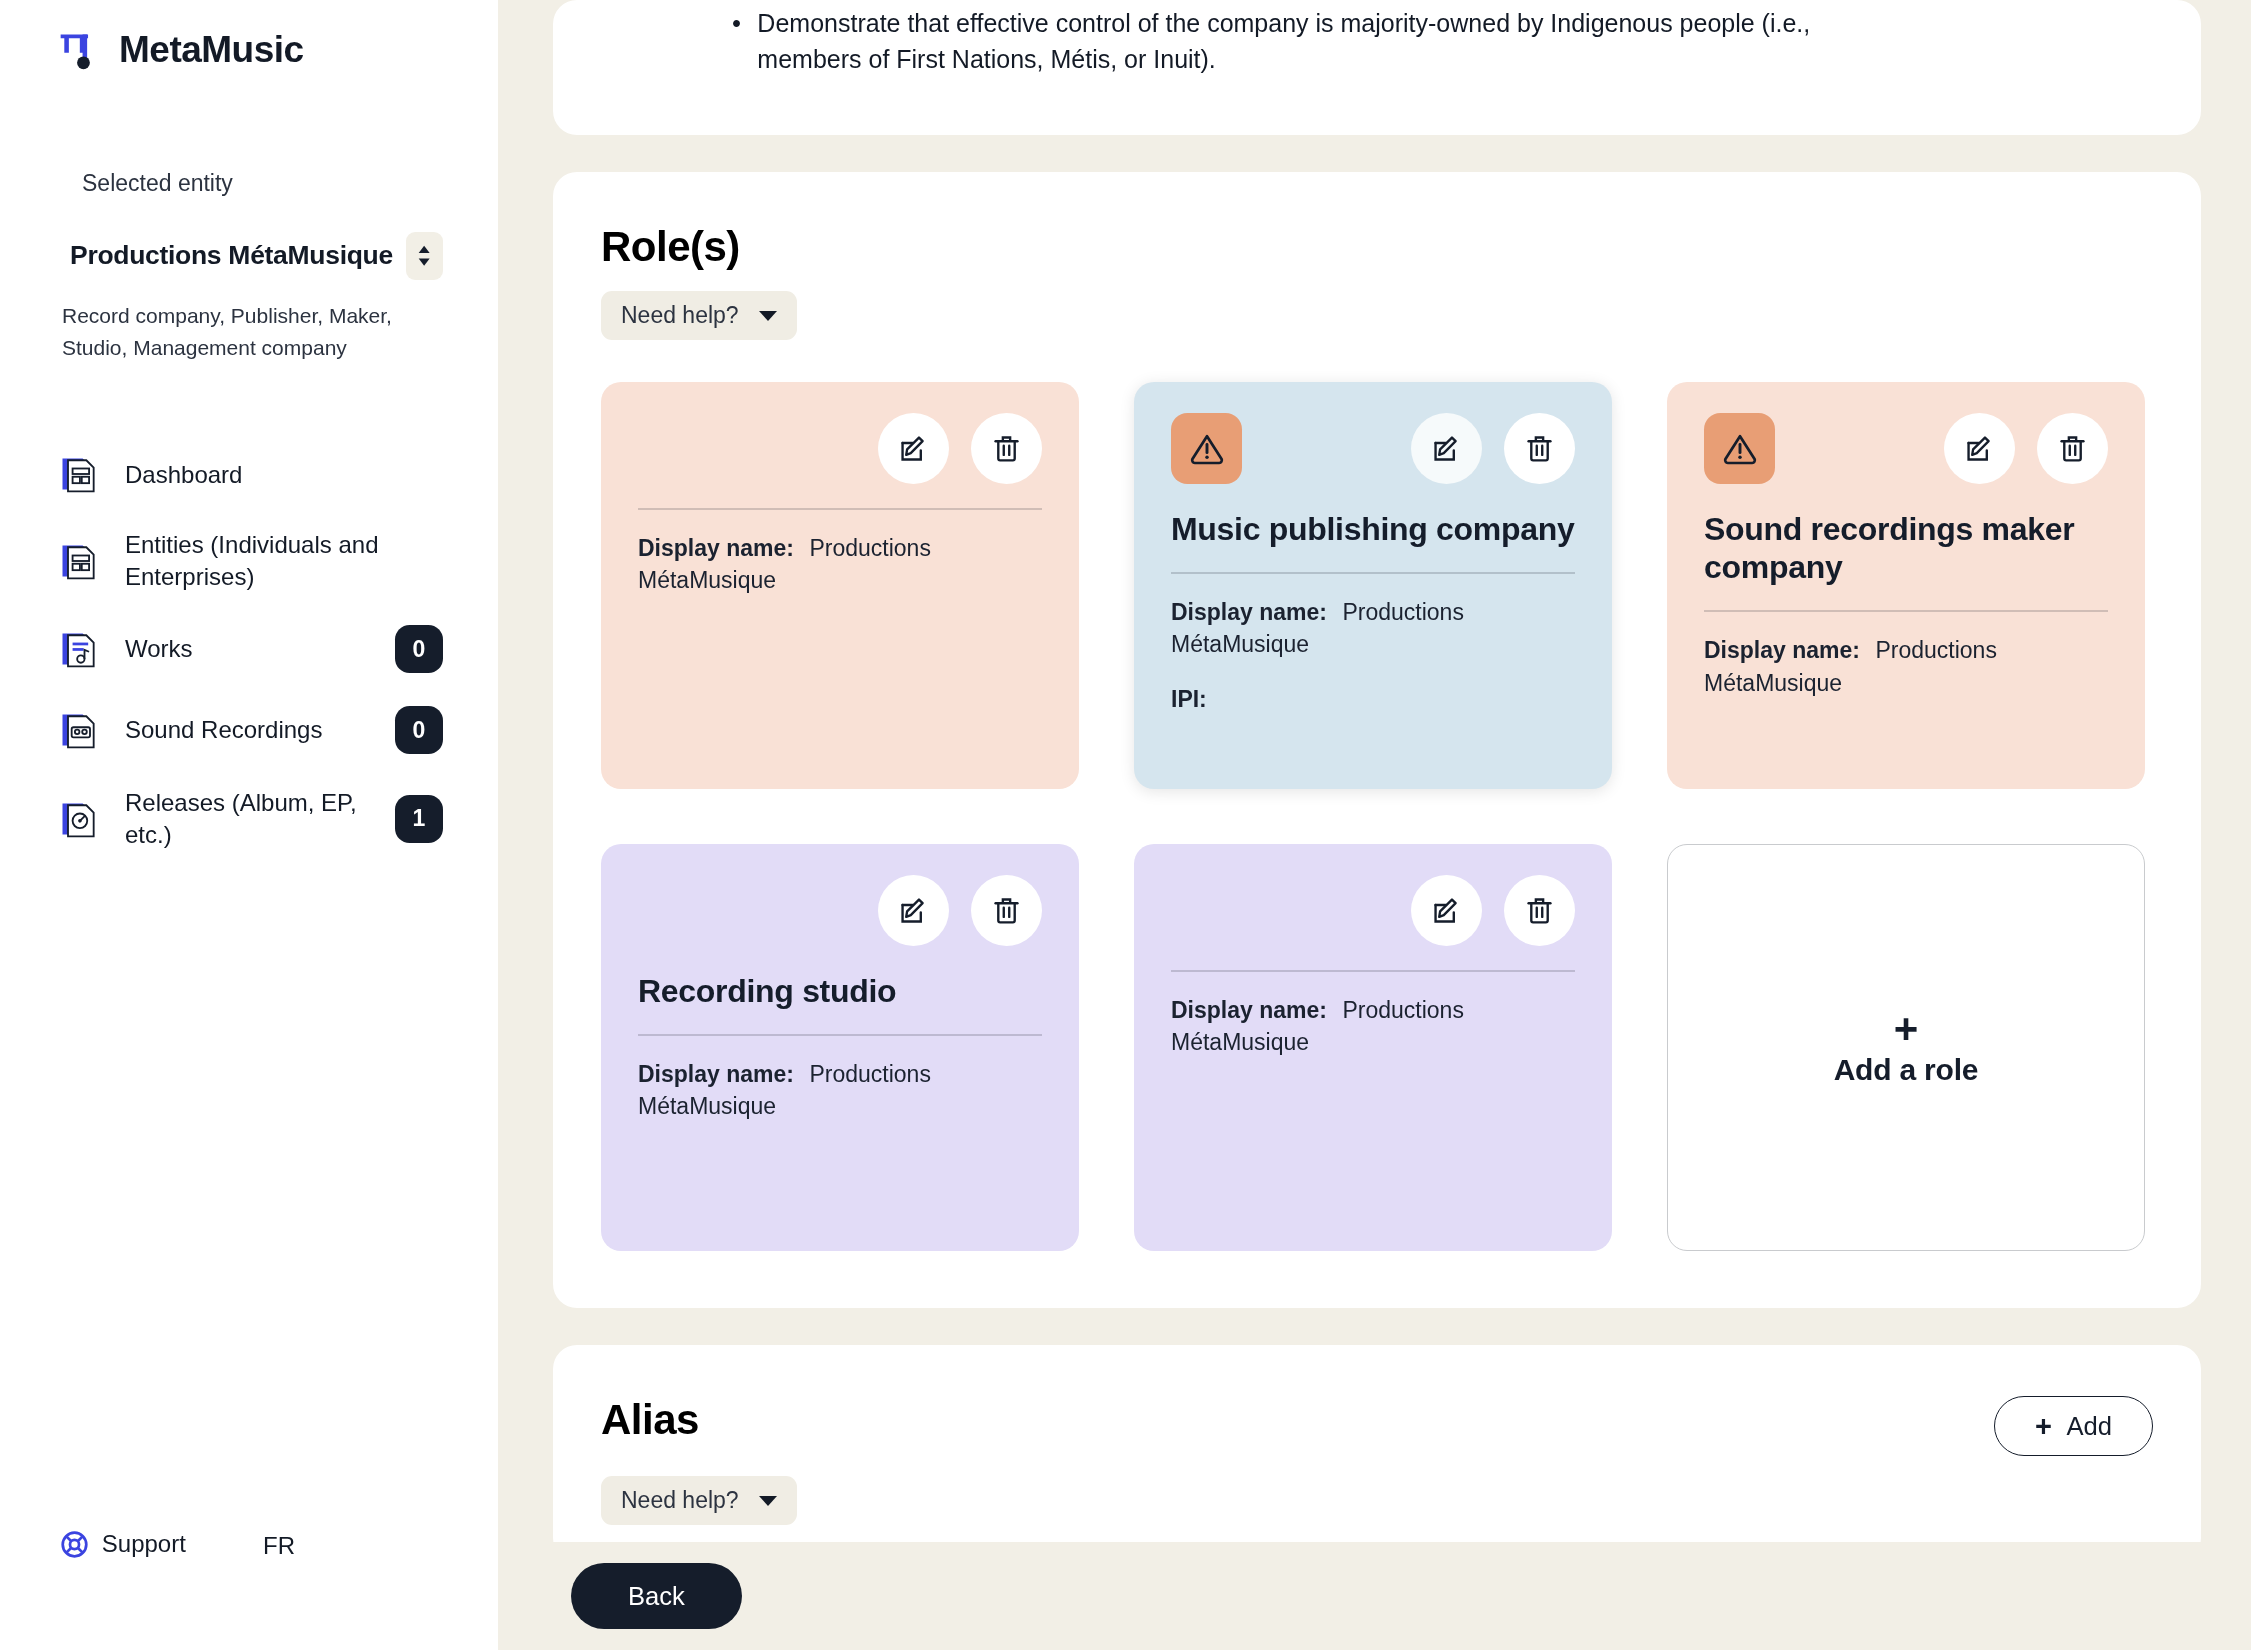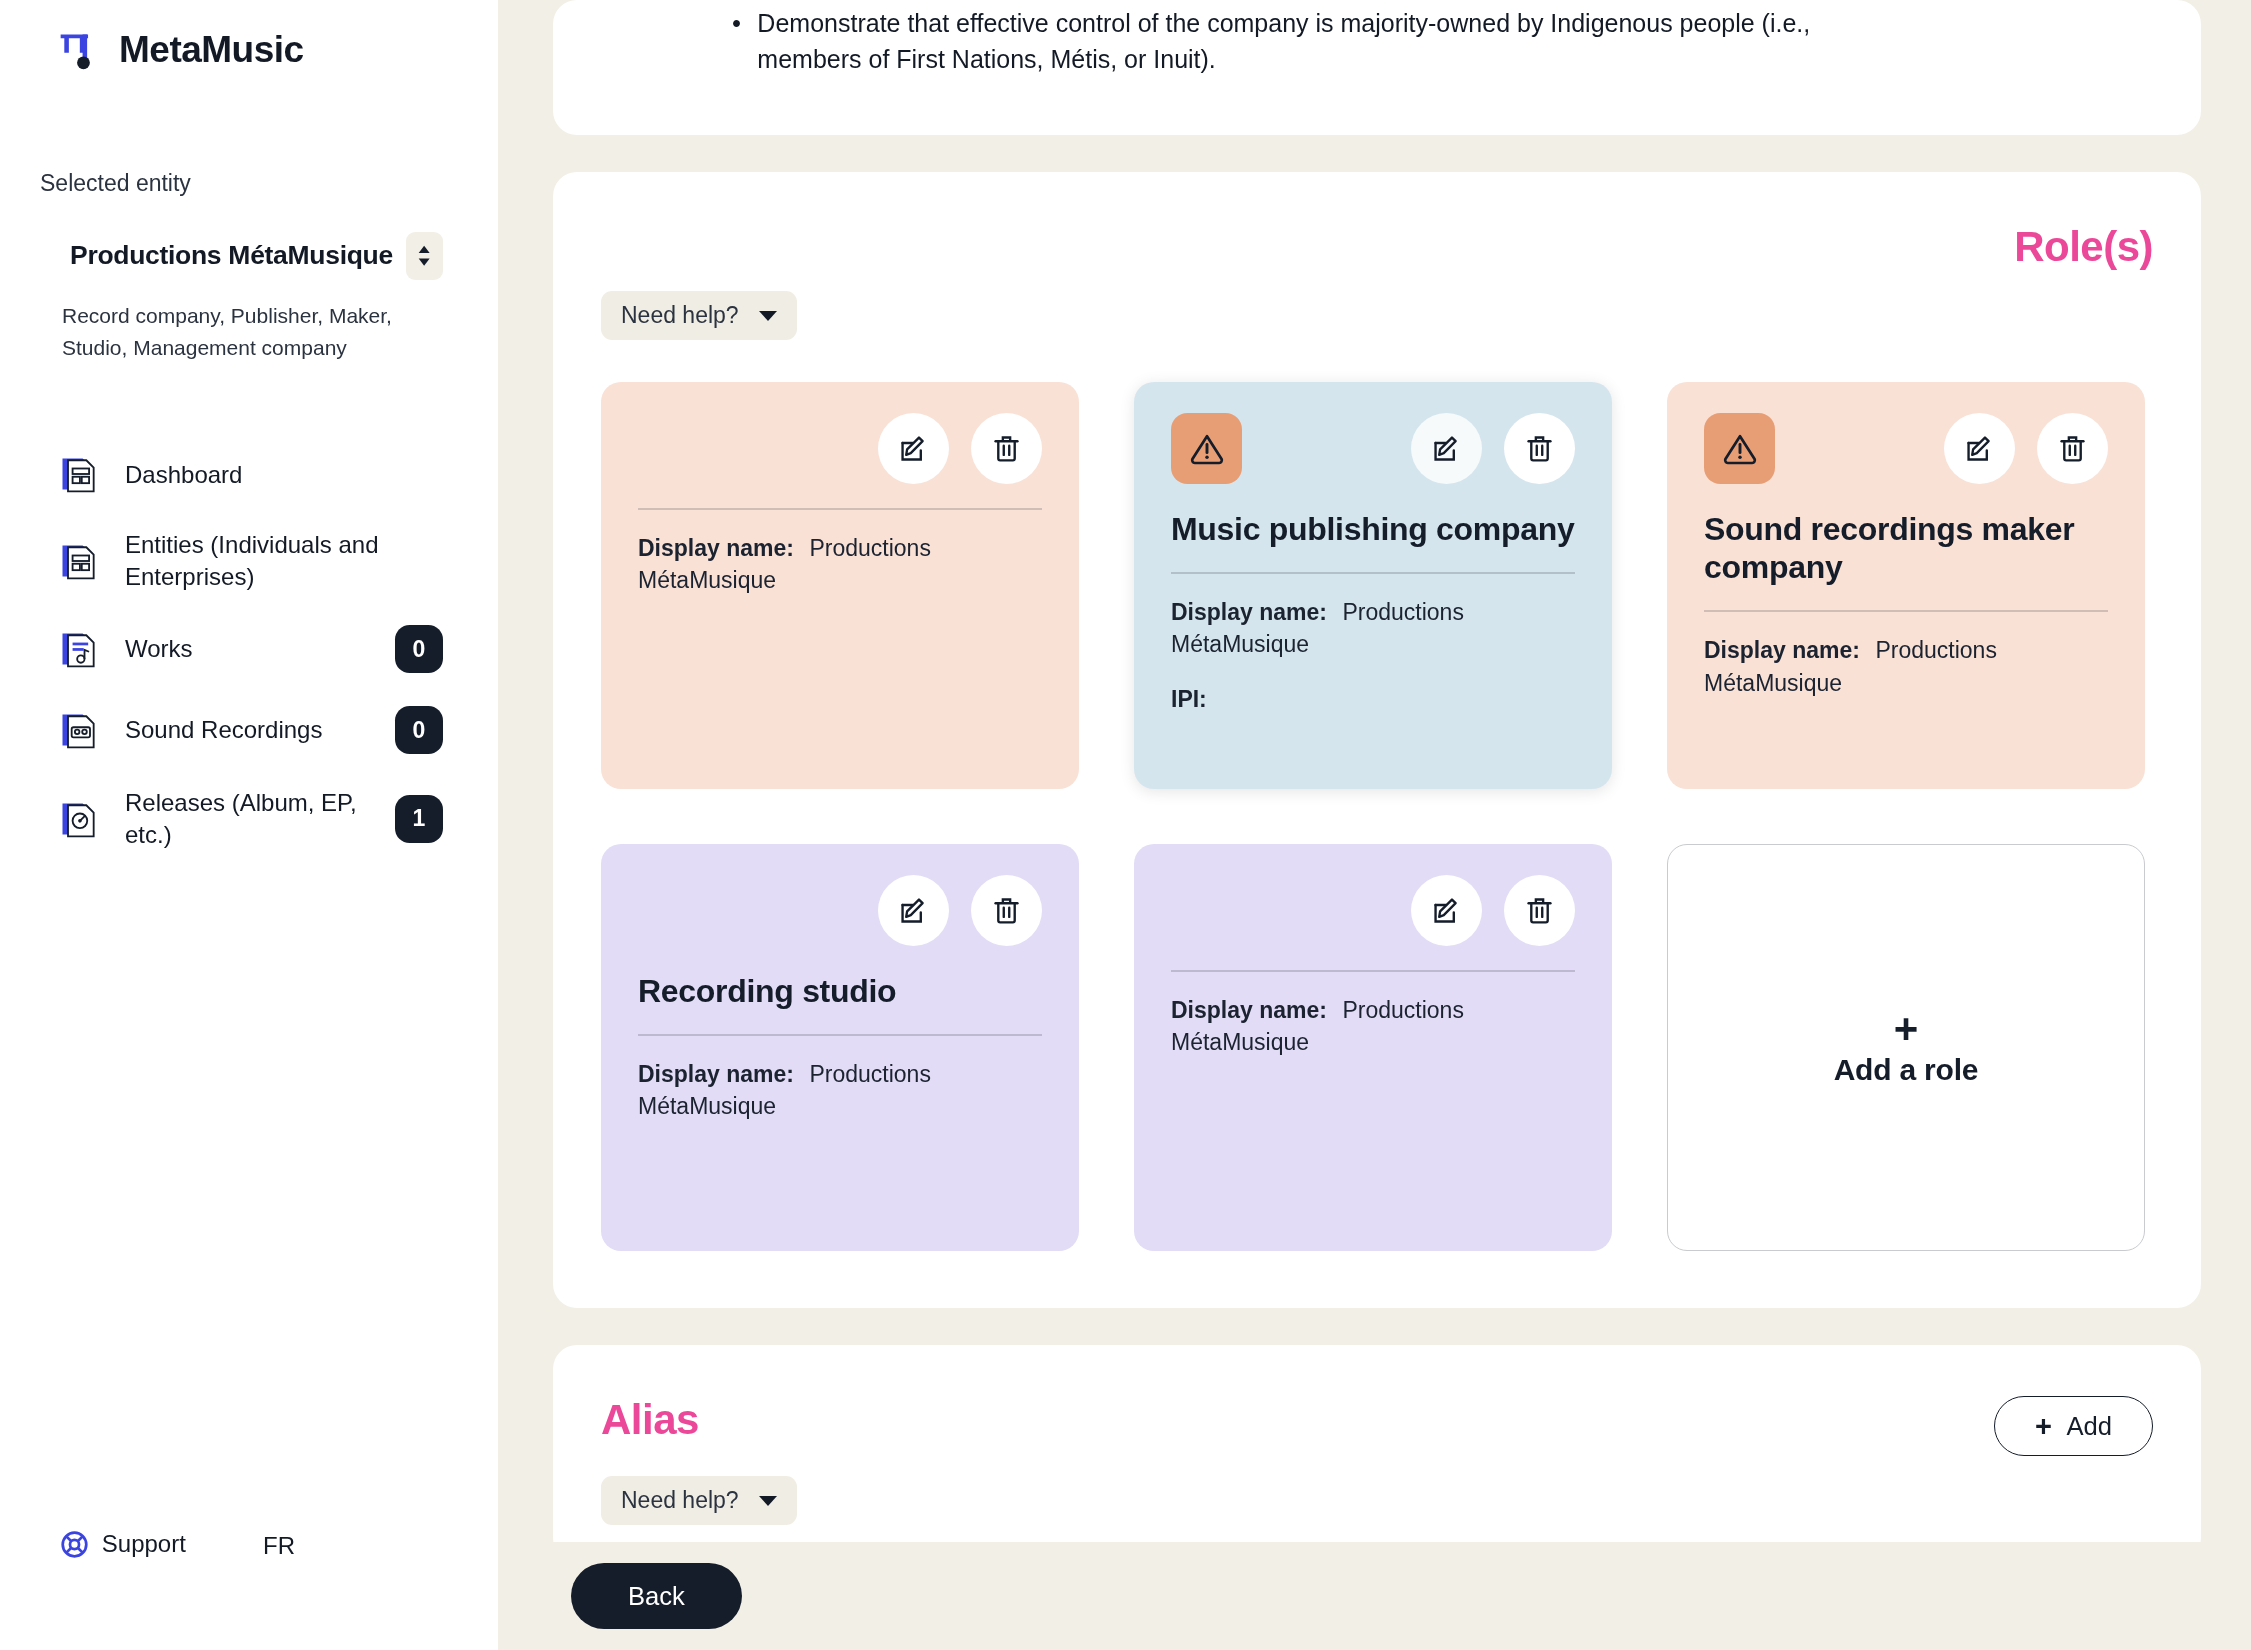--- a/index.html
+++ b/index.html
@@ -17,21 +17,21 @@
     flex: 0 0 498px; position: relative;
     display: flex; flex-direction: column;
   }
   .brand { display: flex; align-items: center; gap: 20px; padding: 29px 0 0 57px; }
   .brand-logo { width: 42px; height: 42px; position: relative; }
   .brand-name {
     font-size: 37px; font-weight: 700; color: #131A26;
     letter-spacing: -0.5px;
   }
   .sel-label {
-    margin: 99px 0 0 40px; font-size: 23px; color: #2C3340; font-weight: 400;
+    margin: 99px 0 0 82px; font-size: 23px; color: #2C3340; font-weight: 400;
   }
   .entity-box {
     margin: 35px 0 0 0; padding: 0 55px 0 66px;
     display: flex; align-items: center; gap: 9.1px;
   }
   .entity-name {
     flex: 1; text-align: center;
     font-size: 26.5px; font-weight: 700; color: #131A26; line-height: 1.12;
     letter-spacing: -0.3px;
   }
@@ -73,21 +73,21 @@
   .panel-top { height: 135px; padding: 0 42px; position: relative; }
   .bullet-list { padding: 0 0 0 137px; margin: 0; }
   .bullet-row { display: flex; gap: 16.4px; padding-top: 4.6px; }
   .bullet-dot { font-size: 25.6px; line-height: 1.45; color: #131A26; }
   .bullet-text {
     font-size: 25px; line-height: 1.45; color: #131A26; max-width: 1096px;
   }
 
   .panel-roles { margin-top: 37px; padding: 51px 48px 57px 48px; }
   .section-title {
-    font-size: 42px; font-weight: 700; color: #ec4899; letter-spacing: -0.5px; text-align: right;
+    font-size: 42px; font-weight: 700; color: #000000; letter-spacing: -0.5px;
   }
   .help-chip {
     display: inline-flex; align-items: center; gap: 20px;
     background: #F0EDE4; border-radius: 11px; padding: 11px 20px;
     margin-top: 20px; cursor: pointer;
   }
   .help-chip-label { font-size: 23px; color: #2C3340; }
   .caret { width: 0; height: 0; border-left: 9.1px solid transparent;
            border-right: 9.1px solid transparent; border-top: 10px solid #131A26; }
 

